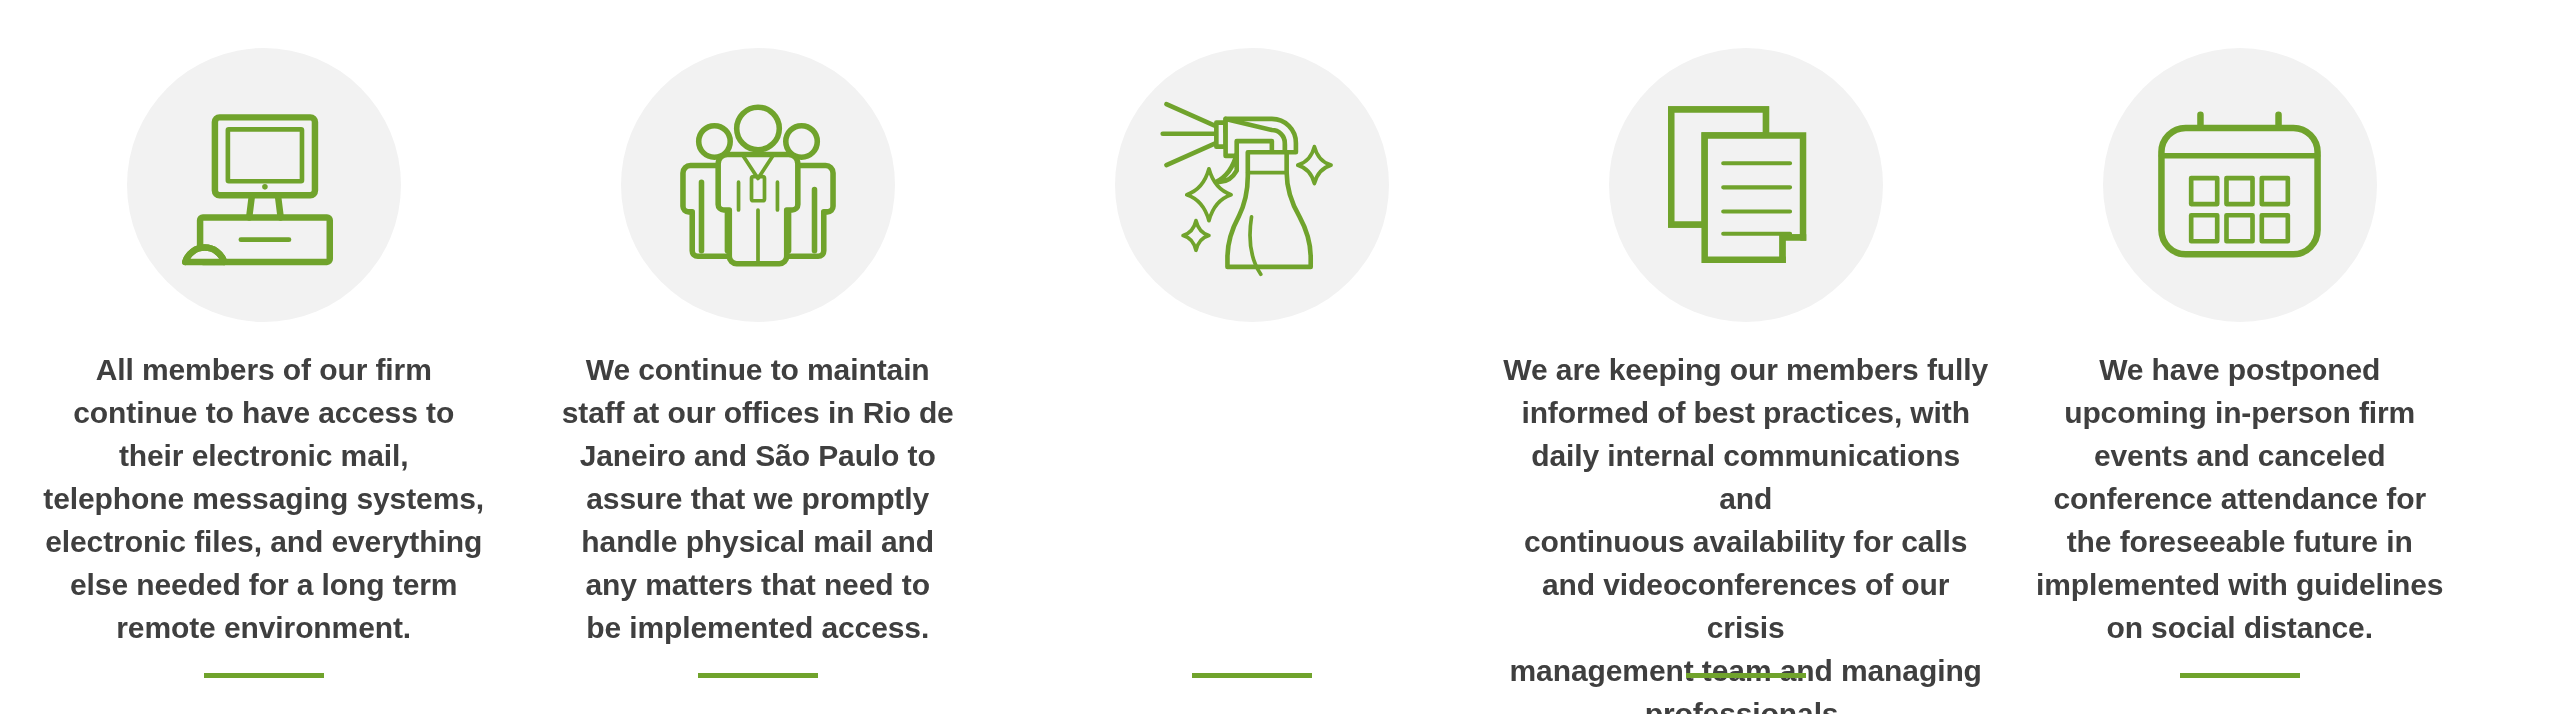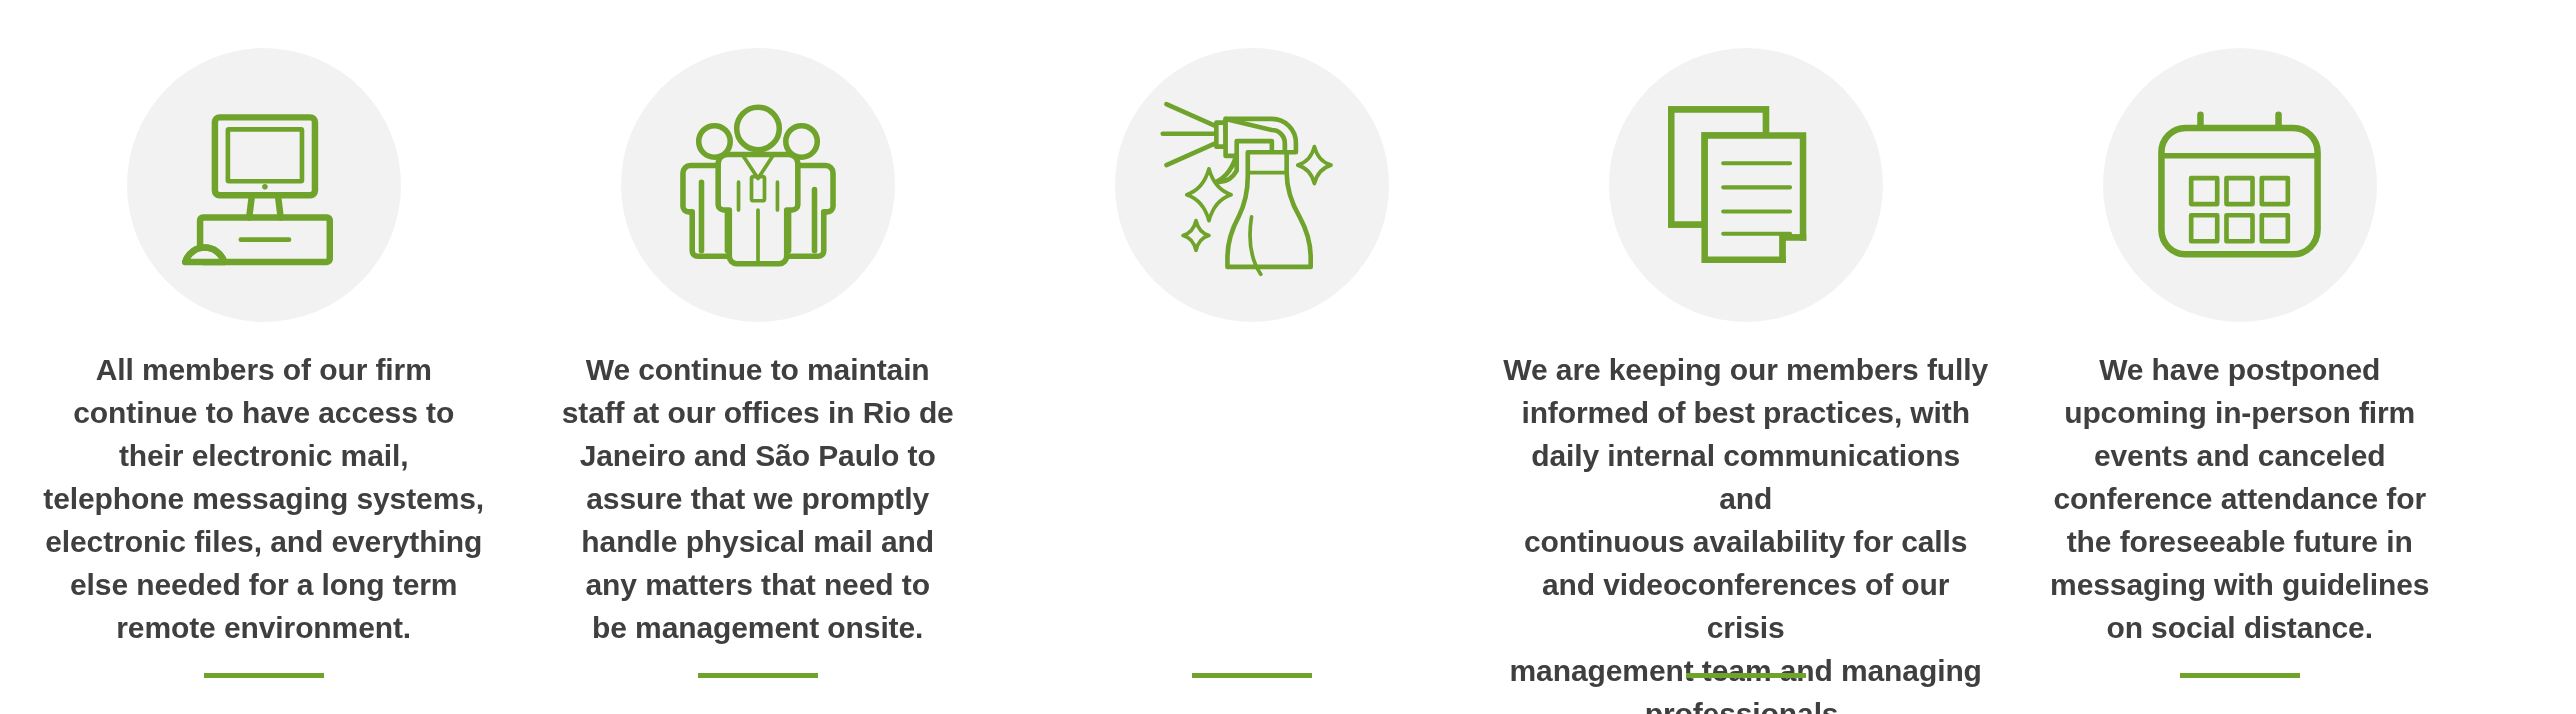--- a/index.html
+++ b/index.html
@@ -131,21 +131,21 @@
           <path d="M74 92 v30 M116 92 v30 M95 122 v58" stroke-width="4"></path>
         </svg>
       </span>
     </div>
     <div class="blurb">We continue to maintain
 staff at our offices in Rio de
 Janeiro and São Paulo to
 assure that we promptly
 handle physical mail and
 any matters that need to
-be management onsite.</div>
+be implemented access.</div>
     <div class="rule"></div>
   </div>
 
   <div class="col col-3">
     <div class="icon-circle">
       <span>
         <svg width="185" height="185" viewBox="0 0 200 200" fill="none" stroke="#70a32c" stroke-width="5" stroke-linecap="round" stroke-linejoin="round">
 
           <path d="M8 12 L62 36 M4 44 L60 44 M8 78 L62 54"></path>
 
@@ -210,19 +210,19 @@
           <rect x="78" y="124" width="28" height="28" stroke-width="5"></rect>
           <rect x="116" y="124" width="28" height="28" stroke-width="5"></rect>
         </svg>
       </span>
     </div>
     <div class="blurb">We have postponed
 upcoming in-person firm
 events and canceled
 conference attendance for
 the foreseeable future in
-messaging with  guidelines
+implemented with  guidelines
 on social distance.</div>
     <div class="rule"></div>
   </div>
 
 </div>
 
 
 </body></html>

